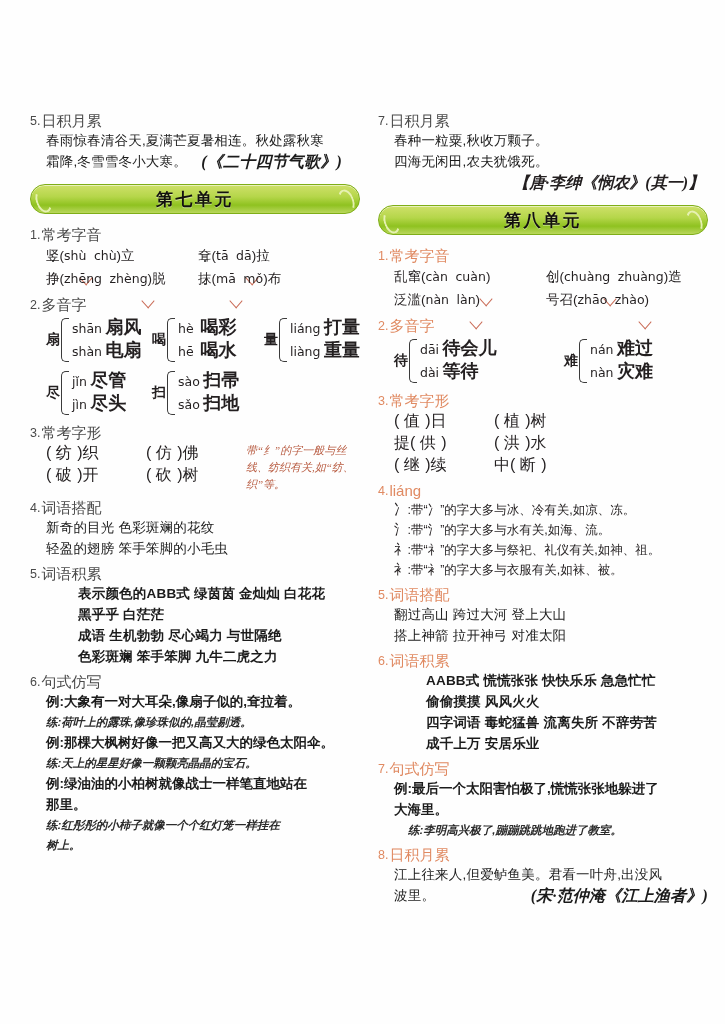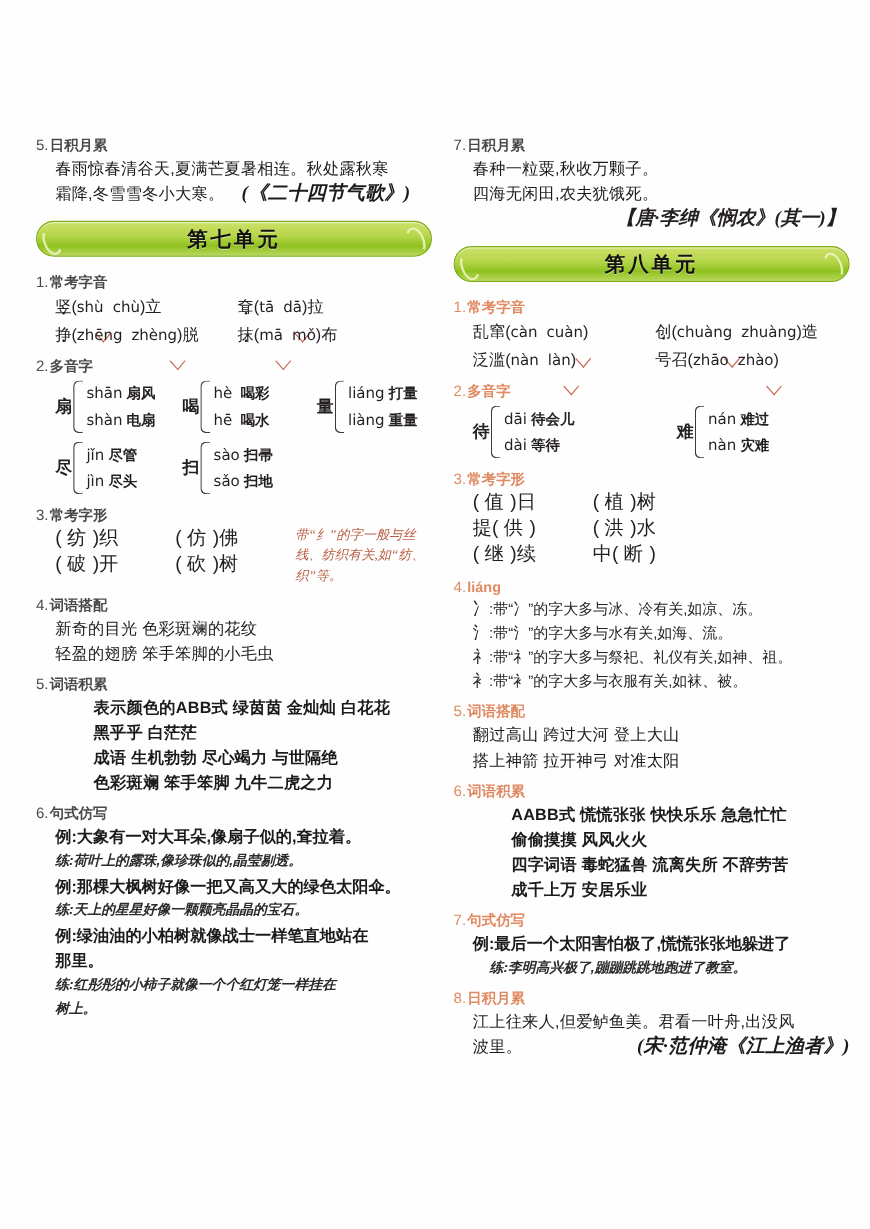--- a/index.html
+++ b/index.html
@@ -11,21 +11,21 @@
     overflow:hidden;
   }
   .page{position:relative;width:725px;height:1024px;box-sizing:border-box;padding:112px 28px 0 30px;}
   .cols{display:flex;gap:18px;align-items:flex-start;}
   .col{width:330px;flex:0 0 330px;}
 
   
   .sec{display:flex;align-items:flex-start;margin-top:9px;}
   .sec:first-child{margin-top:0;}
   .sec-num{font-size:12.5px;line-height:18px;flex:0 0 auto;margin-right:1px;}
-  .sec-title{font-size:12px;line-height:18px;font-weight:700;}
+  .sec-title{font-size:15px;line-height:18px;font-weight:400;}
   .col-left .sec-num,.col-left .sec-title{color:#4a4a4a;}
   .col-right .sec-num,.col-right .sec-title{color:#e08a62;}
   .sec-body{padding-left:16px;}
 
   
   .row{font-size:13.5px;line-height:21px;color:#1b1b1b;letter-spacing:.2px;white-space:nowrap;}
   .row.bold{font-weight:700;margin-left:32px;}
   .row.wrap{white-space:normal;}
 
   
@@ -57,21 +57,21 @@
     transform:rotate(-50deg) skewX(-8deg);
   }
 
   
   .braces{display:flex;}
   .bgrp{display:flex;align-items:center;}
   .bchar{font-size:14px;font-weight:700;margin-right:1px;}
   .brace{width:7px;height:42px;border-left:1.3px solid #3a3a3a;border-top:1.3px solid #3a3a3a;border-bottom:1.3px solid #3a3a3a;border-radius:5px 0 0 5px;margin-right:3px;}
   .bitems div{font-size:12.5px;line-height:21px;white-space:nowrap;}
   .bitems .pyi{font-family:"DejaVu Sans",sans-serif;}
-  .bitems b{font-weight:700;font-size:12px;}
+  .bitems b{font-weight:700;font-size:18px;}
 
   
   .formrow{display:flex;font-size:16px;line-height:22px;}
   .formcell{width:100px;white-space:nowrap;}
   .blank{letter-spacing:1px;}
 
   
   .note{
     font-family:"Liberation Serif","DejaVu Serif",serif;
     font-size:11px;line-height:17px;color:#b85c42;font-style:italic;
@@ -362,20 +362,21 @@
         <div class="row bold">四字词语  毒蛇猛兽  流离失所  不辞劳苦</div>
         <div class="row bold">成千上万  安居乐业</div>
       </div>
 
       <div class="sec" style="margin-top:6px;">
         <span class="sec-num">7.</span>
         <span class="sec-title">句式仿写</span>
       </div>
       <div class="sec-body">
         <div class="ex"><span class="tag">例:</span><span>最后一个太阳害怕极了,慌慌张张地躲进了</span></div>
+        <div class="ex">大海里。</div>
         <div class="pr" style="padding-left:14px;"><span>练:</span><span>李明高兴极了,蹦蹦跳跳地跑进了教室。</span></div>
       </div>
 
       <div class="sec" style="margin-top:6px;">
         <span class="sec-num">8.</span>
         <span class="sec-title">日积月累</span>
       </div>
       <div class="sec-body">
         <div class="row">江上往来人,但爱鲈鱼美。君看一叶舟,出没风</div>
         <div class="row" style="display:flex;justify-content:space-between;gap:35px;">

